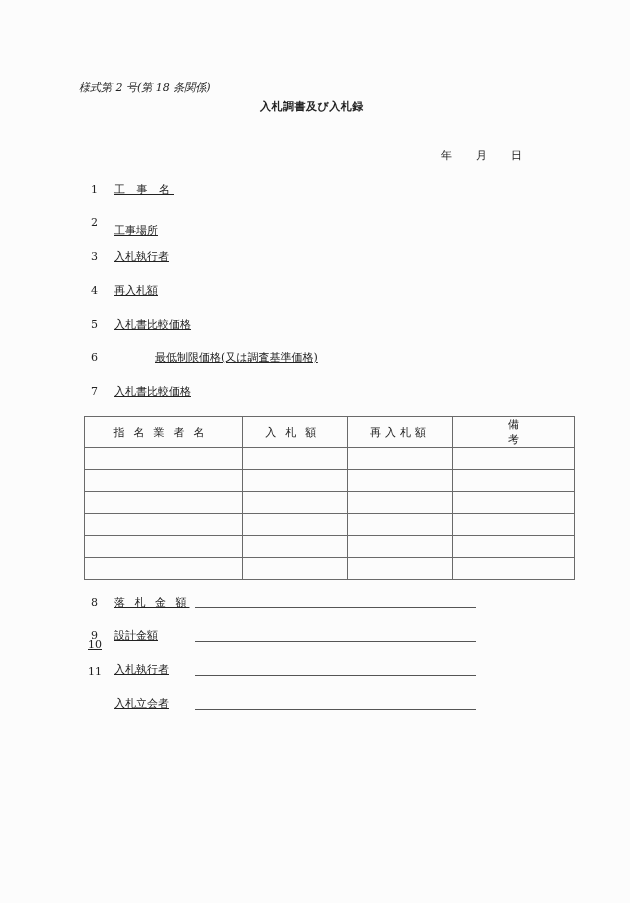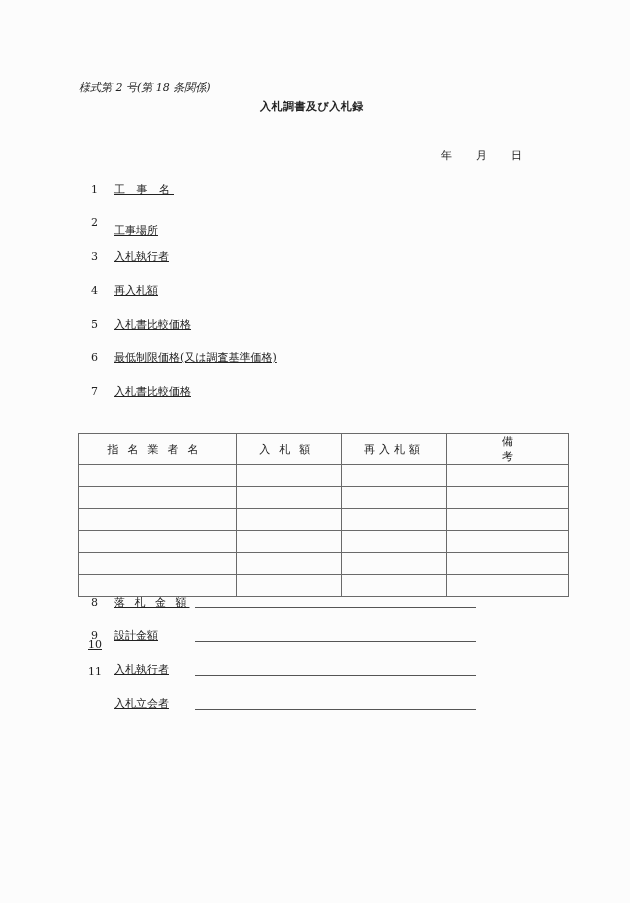--- a/index.html
+++ b/index.html
@@ -15,25 +15,24 @@
   .abs { position: absolute; white-space: nowrap; line-height: 14px; }
   .form-no { left: 79px; top: 81px; font-style: italic; }
   .title { left: 260px; top: 100px; letter-spacing: 0.5px; font-weight: bold; }
   .date { top: 149px; }
   .item-num { left: 91px; width: 14px; }
   .item-label { left: 114px; text-decoration: underline; }
   .spaced { letter-spacing: 6px; }
 
   table.bids {
     position: absolute;
-    left: 78px; top: 416px;
+    left: 84px; top: 416px;
     width: 491px;
     border-collapse: collapse;
     table-layout: fixed;
-    margin-top: 17px;
   }
   table.bids th, table.bids td {
     border: 1px solid #6a6a6a;
     height: 21px;
     padding: 0;
     font-weight: normal;
     font-size: 11px;
     text-align: center;
   }
   table.bids th { height: 21px; }
@@ -74,21 +73,21 @@
   <div class="abs item-num" style="top:250px;">3</div>
   <div class="abs item-label" style="top:250px;">入札執行者</div>
 
   <div class="abs item-num" style="top:284px;">4</div>
   <div class="abs item-label" style="top:284px;">再入札額</div>
 
   <div class="abs item-num" style="top:318px;">5</div>
   <div class="abs item-label" style="top:318px;">入札書比較価格</div>
 
   <div class="abs item-num" style="top:351px;">6</div>
-  <div class="abs item-label" style="top:351px;">最低制限価格(又は調査基準価格)</div>
+  <div class="abs item-label" style="top:351px;margin-left:41px;">最低制限価格(又は調査基準価格)</div>
 
   <div class="abs item-num" style="top:385px;">7</div>
   <div class="abs item-label" style="top:385px;">入札書比較価格</div>
 
   <table class="bids">
     <colgroup>
       <col class="col1">
         <col class="col2">
         <col class="col3">
         <col class="col4">

